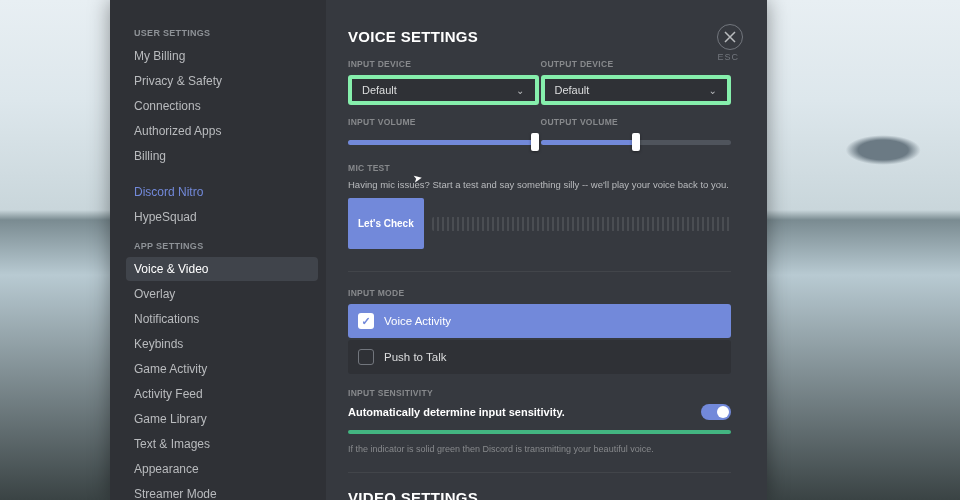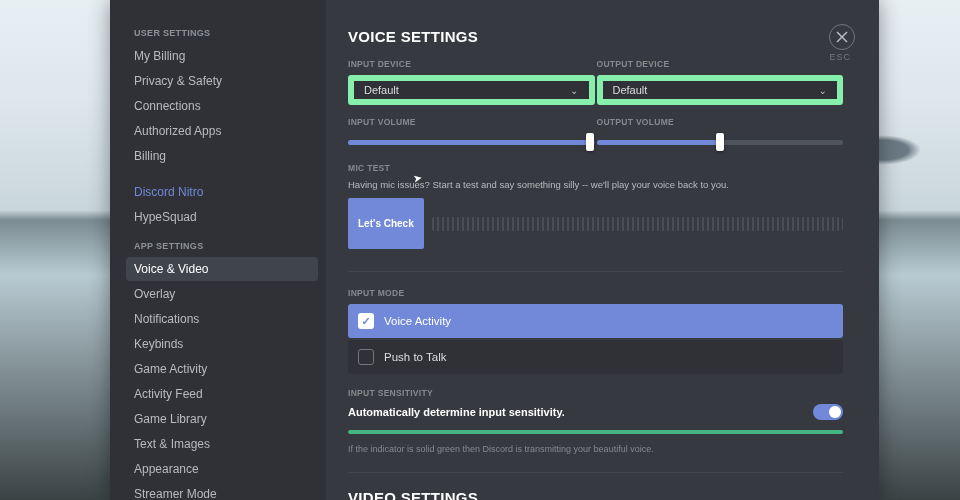--- a/index.html
+++ b/index.html
@@ -13,21 +13,21 @@
   .backdrop {
     position: absolute; inset:0;
     background:
       radial-gradient(ellipse at 92% 30%, #6b7a84 2%, transparent 3%),
       linear-gradient(to bottom, #e8eff3 0%, #dde7ec 20%, #c9d6db 42%, #7a8b91 44%, #b8cad2 55%, #3a4344 100%);
   }
   .app {
     position: absolute;
     top: 0;
     left: 110px;
-    width: 769px;
+    width: 657px;
     height: 500px;
     display: flex;
     background: #0ea5e9;
     box-shadow: 0 0 20px rgba(0,0,0,0.4);
   }
   .sidebar {
     width: 216px;
     background: #2f3136;
     padding: 28px 8px 0 24px;
     overflow: hidden;
@@ -87,21 +87,21 @@
     font-weight: 700;
     color: #87898c;
     text-transform: uppercase;
     margin-bottom: 6px;
     letter-spacing: 0.3px;
   }
   .row2 { display:flex; gap:2px; margin-bottom:12px; }
   .col { flex:1; }
   .select {
     background: #2f3136;
-    border: 6px solid #86efac;
+    border: 4px solid #86efac;
     border-radius: 3px;
     height: 30px;
     display:flex; align-items:center; justify-content:space-between;
     padding: 0 10px;
     color:#dcddde;
     font-size:11px;
     cursor:pointer;
   }
   .chev { color:#b9bbbe; font-size:10px; }
 

